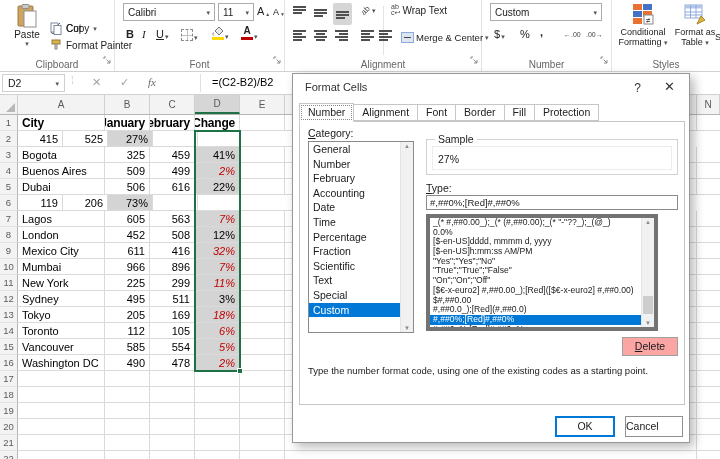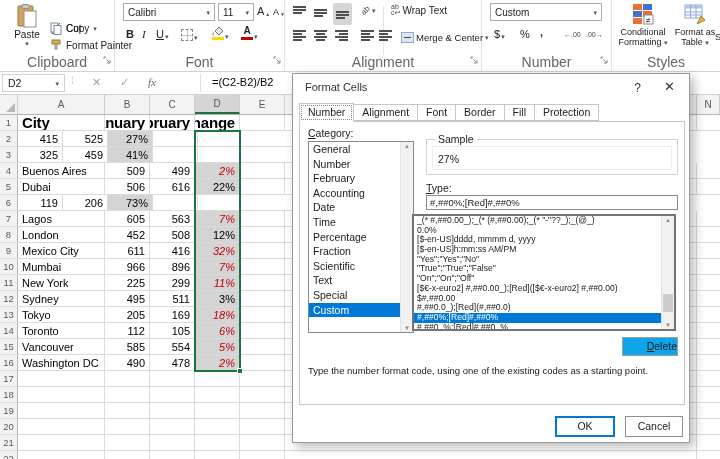--- a/index.html
+++ b/index.html
@@ -2,21 +2,21 @@
 <html><head>
 <meta charset="utf-8">
 <style>
 *{margin:0;padding:0;box-sizing:border-box}
 html,body{width:720px;height:459px;overflow:hidden;background:#fff;font-family:"Liberation Sans",sans-serif;-webkit-font-smoothing:antialiased}
 .app{position:absolute;inset:0;width:720px;height:459px}
 
 
 .ribbon{position:absolute;left:0;top:0;width:720px;height:72px;background:#fff;border-bottom:1px solid #d2d2d2;display:flex}
 .rgroup{position:relative;height:100%;border-right:1px solid #e3e3e3;flex:none}
-.rgroup-label{position:absolute;bottom:1px;left:0;right:0;text-align:center;font-size:14px;color:#666}
+.rgroup-label{position:absolute;bottom:1px;left:0;right:0;text-align:center;font-size:10px;color:#666}
 .launcher{position:absolute;right:2px;bottom:2px}
 .g-clip{width:115px}.g-font{width:170px}.g-align{width:197px}.g-num{width:130px}.g-styles{width:108px;border-right:none}
 .paste-btn{position:absolute;left:7px;top:3px;width:40px;text-align:center;cursor:default}
 .paste-btn .lbl{font-size:10px;color:#222;line-height:10px}
 .caret{font-size:7px;color:#555;line-height:7px}
 .clip-item{position:absolute;left:50px;display:flex;align-items:center;gap:4px;font-size:10px;color:#222;white-space:nowrap}
 .combo{position:absolute;border:1px solid #ababab;background:#fff;font-size:10px;color:#222;display:flex;align-items:center;padding:0 4px;height:18px}
 .combo .caret{margin-left:auto}
 .fbtn{position:absolute;font-size:11px;color:#222;display:flex;align-items:flex-end;gap:1px}
 .b{font-weight:bold}.i{font-style:italic;font-family:"Liberation Serif",serif}.u{text-decoration:underline}
@@ -55,21 +55,21 @@
 .colh{flex:none;border-right:1px solid #cfcfcf;font-size:10px;color:#5a5a5a;display:flex;align-items:center;justify-content:center;height:100%}
 .c-gut{width:18px}.c-a{width:87px}.c-b,.c-c,.c-d,.c-e{width:45px}.c-fill{width:412px}.c-n{width:23px}
 .colh.d-sel{background:#d6d6d6;border-bottom:2px solid #1e7145}
 .selall{position:relative}
 .selall .tri{position:absolute;right:2px;bottom:2px;width:0;height:0;border-left:9px solid transparent;border-bottom:9px solid #b8b8b8}
 .grid-rows{position:absolute;left:0;top:115px;width:720px;height:344px;overflow:hidden}
 .srow{display:flex;height:16px}
 .rnum{flex:none;width:18px;background:#f3f3f3;border-right:1px solid #b5b5b5;border-bottom:1px solid #e2e2e2;font-size:9.5px;color:#5a5a5a;display:flex;align-items:center;justify-content:center}
 .cell{flex:none;border-right:1px solid #dadada;border-bottom:1px solid #dadada;font-size:11px;color:#000;padding:0 4px;display:flex;align-items:center;overflow:hidden;white-space:nowrap;background:#fff}
 .cell.num{justify-content:flex-end}
-.cell.hdr{font-weight:bold;font-size:15px;letter-spacing:-.2px}
+.cell.hdr{font-weight:bold;font-size:12px;letter-spacing:-.2px}
 .cell.selgrey{background:#d4d4d4}
 .cell.neg{color:#c00000;font-style:italic}
 .cell.c-n{border-right:none}
 .sel-overlay{position:absolute;left:194px;top:130px;width:47px;height:242px;border:2px solid #1e7145;pointer-events:none;z-index:5}
 .fill-handle{position:absolute;right:-4px;bottom:-4px;width:6px;height:6px;background:#1e7145;border:1px solid #fff}
 
 
 .dialog{position:absolute;left:292px;top:73px;width:398px;height:370px;background:#fff;border:1px solid #989898;box-shadow:4px 4px 10px rgba(0,0,0,.28);z-index:10;font-size:10.5px;color:#1a1a1a}
 .dlg-title{position:absolute;left:12px;top:7px;font-size:11px;color:#333}
 .dlg-help{position:absolute;right:48px;top:7px;font-size:12px;color:#333}
@@ -85,27 +85,27 @@
 .vscroll{position:absolute;right:0;top:0;width:13px;height:100%;background:#f1f1f1;border-left:1px solid #e4e4e4}
 .vscroll .up{position:absolute;top:1px;left:0;right:0;text-align:center;font-size:6px;color:#8a8a8a}
 .vscroll .down{position:absolute;bottom:1px;left:0;right:0;text-align:center;font-size:6px;color:#8a8a8a}
 .vscroll .thumb{position:absolute;left:1px;width:10px;background:#cdcdcd}
 .sample-group{position:absolute;left:126px;top:17px;width:252px;height:36px;border:1px solid #d2d2d2}
 .sample-legend{position:absolute;left:8px;top:-7px;background:#fff;padding:0 3px;font-size:10.5px}
 .sample-inner{position:absolute;left:5px;right:5px;top:6px;bottom:4px;border:1px solid #ececec}
 .sample-value{position:absolute;left:5px;top:6px;font-size:10.5px}
 .type-label{position:absolute;left:126px;top:60px}
 .type-input{position:absolute;left:126px;top:73px;width:252px;height:15px;border:1px solid #8a8a8a;font-size:9.5px;line-height:13px;padding:0 3px;white-space:nowrap;overflow:hidden}
-.type-list{position:absolute;left:112px;top:92px;width:264px;height:117px;border:2px solid #737373;overflow:hidden}
+.type-list{position:absolute;left:126px;top:92px;width:232px;height:117px;border:4px solid #737373;overflow:hidden}
 .type-item{height:9.7px;line-height:9.7px;font-size:8.6px;padding-left:3px;white-space:nowrap;overflow:hidden;width:calc(100% - 13px)}
 .type-item.selected{background:#0078d7;color:#fff}
-.delete-btn{position:absolute;left:322px;top:215px;width:56px;height:19px;border:1px solid #a0a0a0;background:#0ea5e9;text-align:right;line-height:17px;font-size:10.5px}
+.delete-btn{position:absolute;left:322px;top:215px;width:56px;height:19px;border:1px solid #a0a0a0;background:#fca5a5;text-align:center;line-height:17px;font-size:10.5px}
 .dlg-desc{position:absolute;left:8px;top:243px;width:374px;font-size:9.5px;color:#1a1a1a}
 .ok-btn{position:absolute;left:262px;top:342px;width:60px;height:21px;border:2px solid #0078d7;background:#fff;text-align:center;line-height:17px;font-size:10.5px}
-.cancel-btn{position:absolute;left:332px;top:342px;width:58px;height:21px;border:1px solid #8f8f8f;background:#fff;text-align:center;line-height:19px;font-size:10.5px}
+.cancel-btn{position:absolute;left:332px;top:342px;width:58px;height:21px;border:1px solid #8f8f8f;background:#fff;line-height:19px;font-size:10.5px}
 u{text-decoration:underline}
 svg{display:inline-block;vertical-align:middle}
 </style>
 </head>
 <body>
 
 <div class="app">
 
   <div class="ribbon">
     <div class="rgroup g-clip">
@@ -342,20 +342,21 @@
         <div class="rnum">2</div>
         <div class="cell c-b num">415</div>
         <div class="cell c-c num">525</div>
         <div class="cell c-d num selgrey">27%</div>
         <div class="cell c-e"></div>
         <div class="cell c-fill"></div>
         <div class="cell c-n"></div>
       </div>
       <div class="srow">
         <div class="rnum">3</div>
+        <div class="cell c-a">Bogota</div>
         <div class="cell c-b num">325</div>
         <div class="cell c-c num">459</div>
         <div class="cell c-d num selgrey">41%</div>
         <div class="cell c-e"></div>
         <div class="cell c-fill"></div>
         <div class="cell c-n"></div>
       </div>
       <div class="srow">
         <div class="rnum">4</div>
         <div class="cell c-a">Buenos Aires</div>

